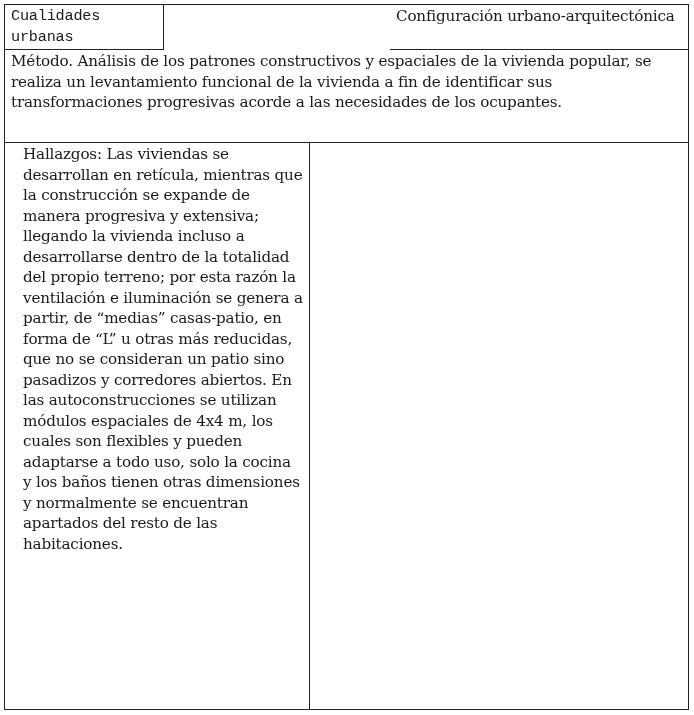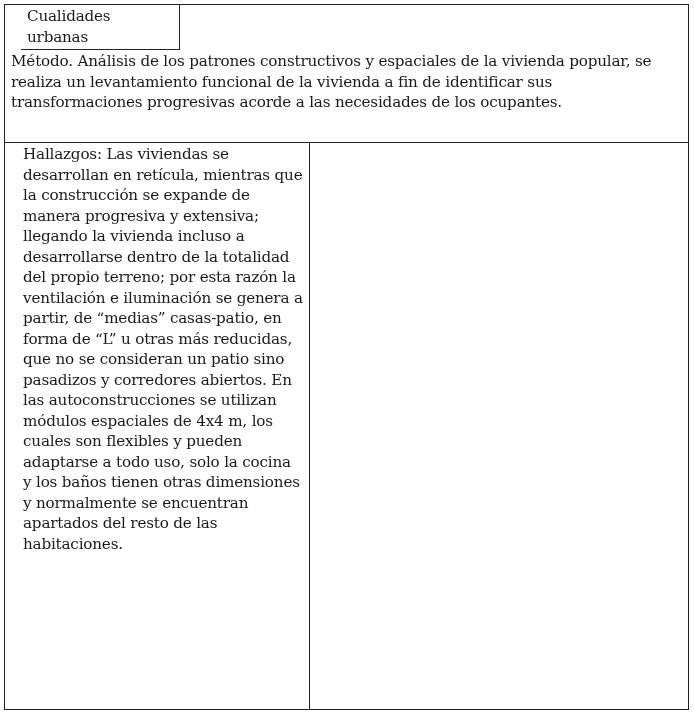--- a/index.html
+++ b/index.html
@@ -3,28 +3,29 @@
   <meta charset="utf-8">
   <style>
     html, body { margin: 0; padding: 0; background: #ffffff; }
     body { width: 694px; height: 715px; position: relative; overflow: hidden;
       font-family: "DejaVu Serif", "Liberation Serif", serif; color: #1a1a1a; }
     .tbl { position: absolute; left: 4px; top: 4px; width: 685px; height: 706px;
       border: 1px solid #222; box-sizing: border-box; }
     .cell { position: absolute; box-sizing: border-box; padding: 1px 6px 0 6px;
       font-size: 15.2px; line-height: 20.5px; letter-spacing: -0.2px; }
     .r1 { top: 0; height: 45px; border-bottom: 1px solid #222; }
-    .c1 { left: 16px; width: 159px; border-right: 1px solid #222; }
+    .c1 { left: 0; width: 159px; border-right: 1px solid #222; font-family: Liberation Mono, monospace; }
     .c2 { left: 159px; width: 226px; border-right: 1px solid #222; }
     .c3 { left: 385px; width: 298px; }
     .r2 { left: 0; top: 45px; width: 683px; height: 93px; border-bottom: 1px solid #222; }
     .r3a { left: 12px; top: 138px; width: 293px; height: 566px; border-right: 1px solid #222; }
     .r3b { left: 293px; top: 138px; width: 390px; height: 566px; }
   </style>
 </head>
 <body>
 
 <div class="tbl">
   <div class="cell r1 c1">Cualidades urbanas</div>
+  <div class="cell r1 c3">Configuración urbano-arquitectónica</div>
   <div class="cell r2">Método. Análisis de los patrones constructivos y espaciales de la vivienda popular, se realiza un levantamiento funcional de la vivienda a fin de identificar sus transformaciones progresivas acorde a las necesidades de los ocupantes.</div>
   <div class="cell r3a">Hallazgos: Las viviendas se desarrollan en retícula, mientras que la construcción se expande de manera progresiva y extensiva; llegando la vivienda incluso a desarrollarse dentro de la totalidad del propio terreno; por esta razón la ventilación e iluminación se genera a partir, de “medias” casas-patio, en forma de “L” u otras más reducidas, que no se consideran un patio sino pasadizos y corredores abiertos. En las autoconstrucciones se utilizan módulos espaciales de 4x4 m, los cuales son flexibles y pueden adaptarse a todo uso, solo la cocina y los baños tienen otras dimensiones y normalmente se encuentran apartados del resto de las habitaciones.</div>
   <div class="cell r3b"></div>
 </div>
 
 </body></html>

